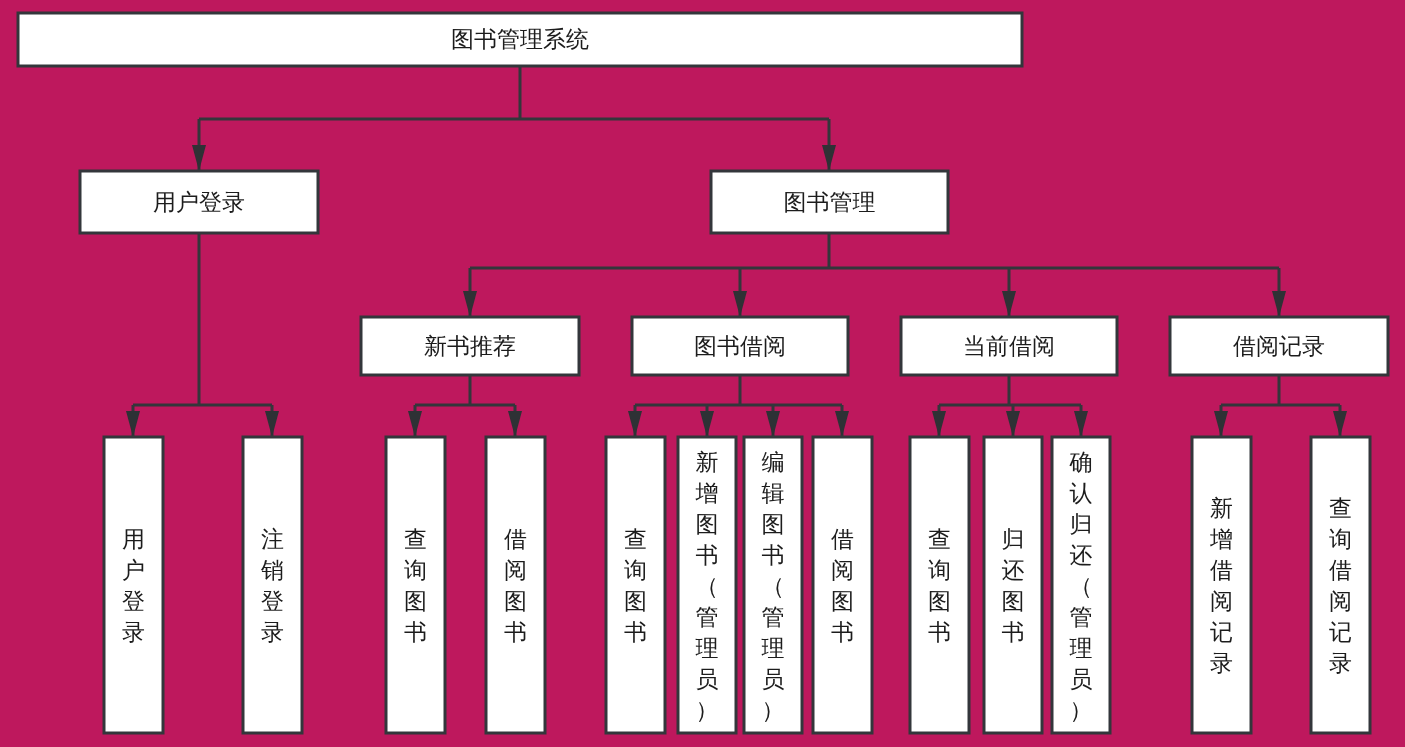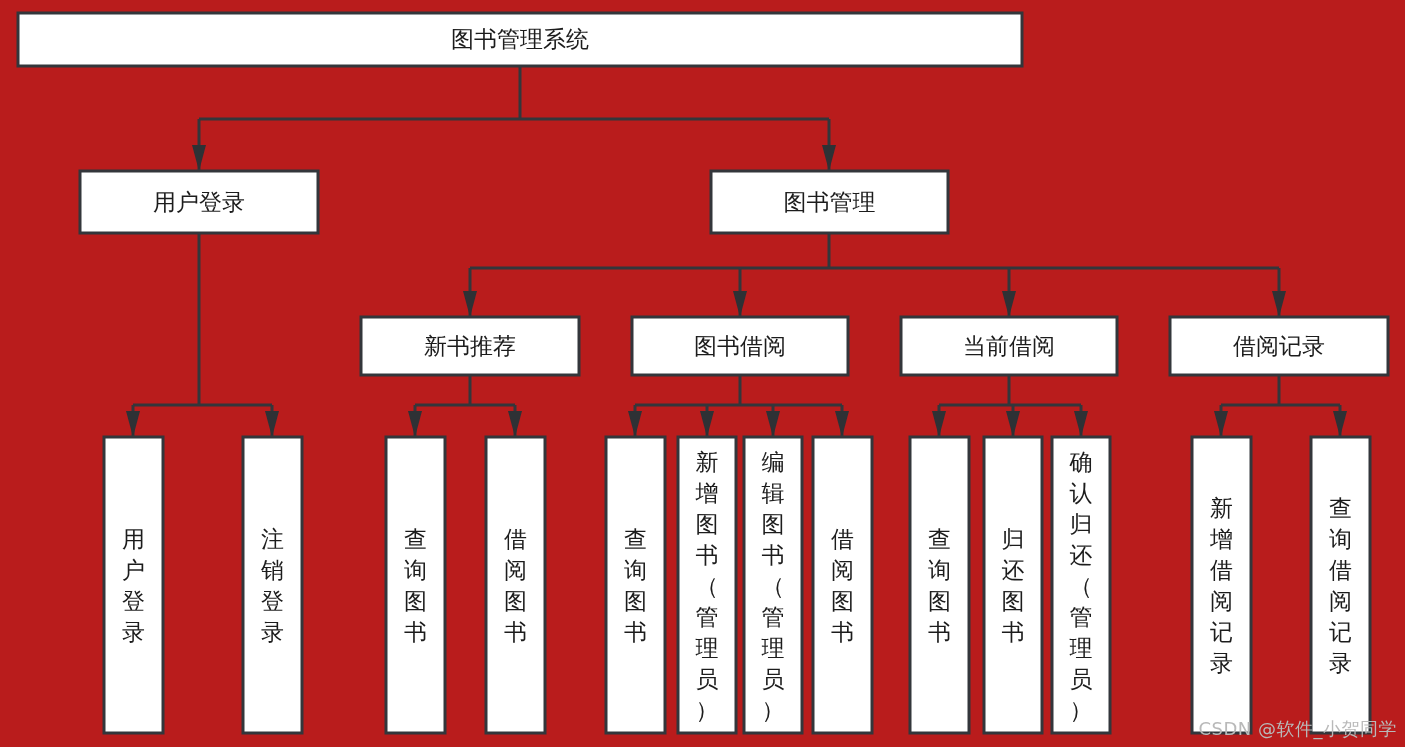--- a/index.html
+++ b/index.html
@@ -11,21 +11,21 @@
   body {
     width: 1405px;
     height: 747px;
     overflow: hidden;
     font-family: "DejaVu Sans", "Liberation Sans", sans-serif;
   }
   #diagram-root {
     position: relative;
     width: 1405px;
     height: 747px;
-    background: #b91c1c;
+    background: #be185d;
   }
   svg.diagram-canvas {
     position: absolute;
     left: 0;
     top: 0;
     width: 1405px;
     height: 747px;
     display: block;
   }
   .node-box {
@@ -202,14 +202,13 @@
       </g>
       <g>
         <rect x="1192" y="437" width="59" height="296" class="node-box"></rect>
         <text x="1221.5" y="516.18" class="node-label-v"><tspan x="1221.5" dy="0">新</tspan><tspan x="1221.5" dy="31">增</tspan><tspan x="1221.5" dy="31">借</tspan><tspan x="1221.5" dy="31">阅</tspan><tspan x="1221.5" dy="31">记</tspan><tspan x="1221.5" dy="31">录</tspan></text>
       </g>
       <g>
         <rect x="1311" y="437" width="59" height="296" class="node-box"></rect>
         <text x="1340.5" y="516.18" class="node-label-v"><tspan x="1340.5" dy="0">查</tspan><tspan x="1340.5" dy="31">询</tspan><tspan x="1340.5" dy="31">借</tspan><tspan x="1340.5" dy="31">阅</tspan><tspan x="1340.5" dy="31">记</tspan><tspan x="1340.5" dy="31">录</tspan></text>
       </g>
     </svg>
-  <div class="watermark-text">CSDN @软件_小贺同学</div>
 </div>
 
 </body></html>

